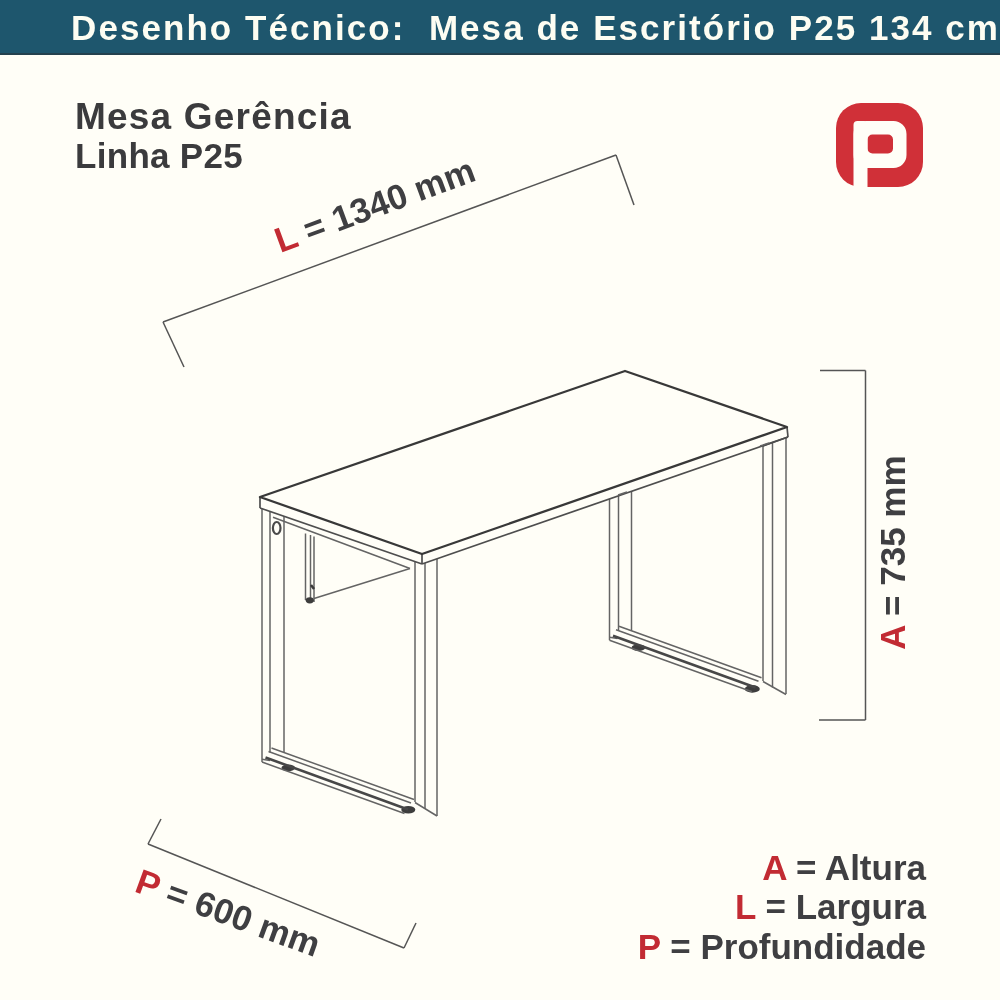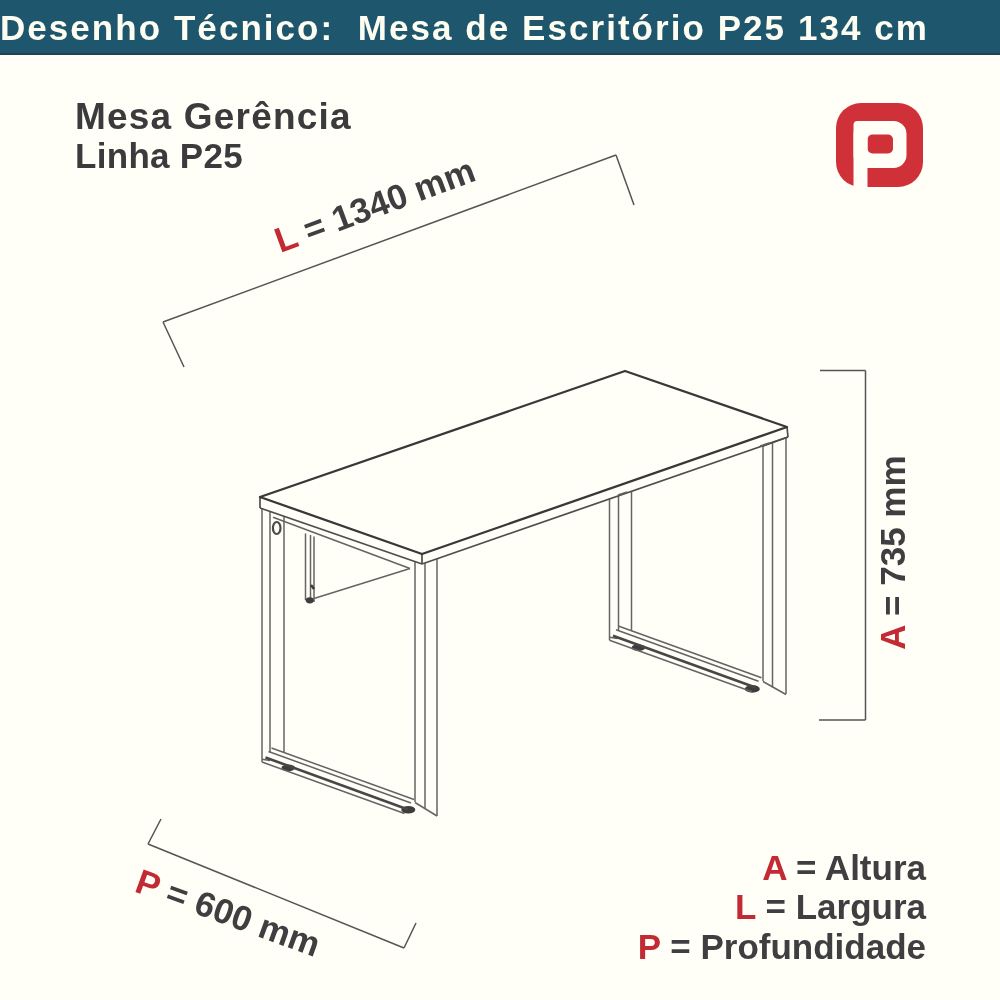--- a/index.html
+++ b/index.html
@@ -1,18 +1,18 @@
 <!DOCTYPE html>
 <html><head>
 <meta charset="utf-8">
 <style>
   html,body{margin:0;padding:0;}
   body{width:1000px;height:1000px;background:#fffef7;font-family:"Liberation Sans",sans-serif;overflow:hidden;position:relative;}
   .banner{position:absolute;left:0;top:0;width:1000px;height:53px;background:#1e566d;border-bottom:2px solid #24414e;}
-  .banner span{position:absolute;left:0;top:1px;width:1000px;text-align:left;font-weight:bold;color:#fdfdf2;font-size:35px;line-height:53px;letter-spacing:2.05px;white-space:pre;}
+  .banner span{position:absolute;left:0;top:1px;width:1000px;text-align:right;font-weight:bold;color:#fdfdf2;font-size:35px;line-height:53px;letter-spacing:2.05px;white-space:pre;}
   .h1{position:absolute;left:75px;top:96px;font-weight:bold;color:#3b3b3d;font-size:37px;letter-spacing:1.2px;}
   .h2{position:absolute;left:75px;top:135.5px;font-weight:bold;color:#3b3b3d;font-size:35px;letter-spacing:0.3px;}
   svg{position:absolute;left:0;top:0;}
   .dimtxt{font-family:"Liberation Sans",sans-serif;font-weight:bold;font-size:35px;fill:#3f3f42;}
   .red{fill:#c22b33;}
 </style>
 </head>
 <body>
 <div class="banner">
     <span>Desenho Técnico:  Mesa de Escritório P25 134 cm</span>

